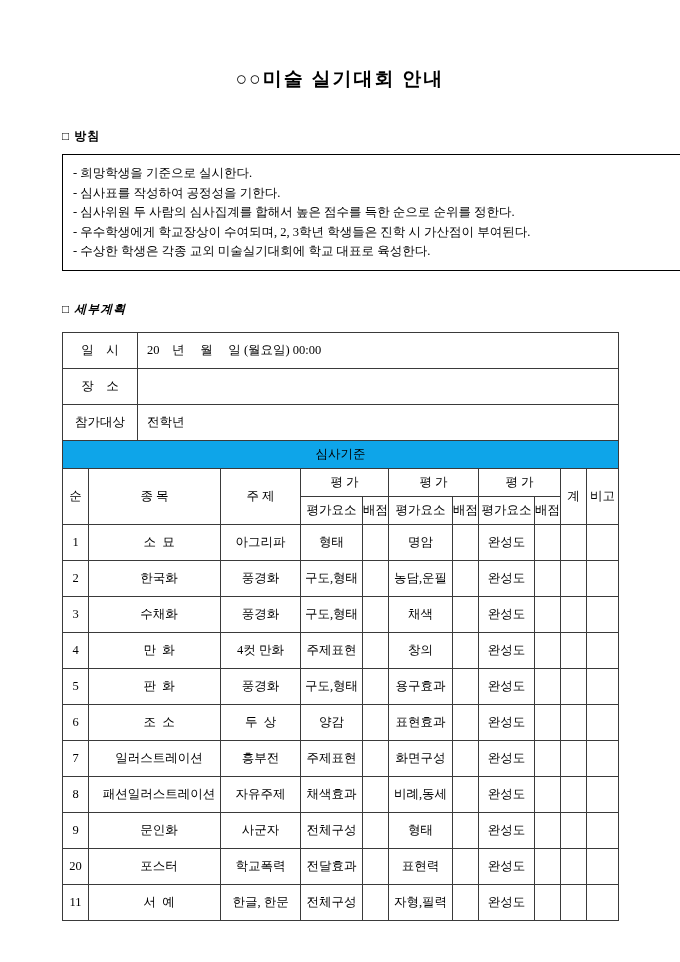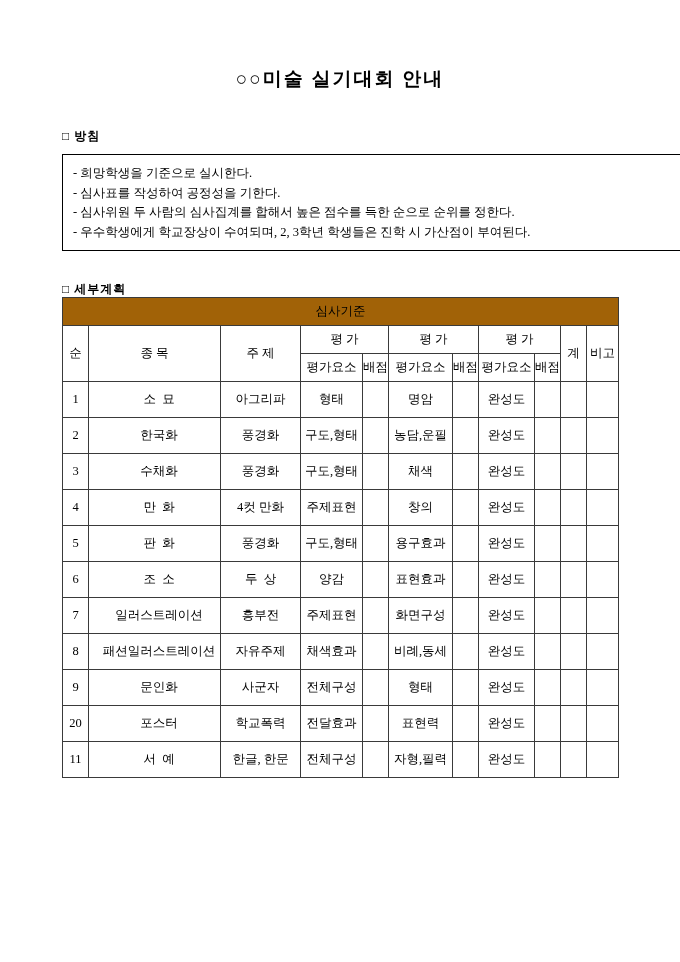--- a/index.html
+++ b/index.html
@@ -32,21 +32,21 @@
     border: 1px solid #000;
     margin-top: 9px;
     padding: 9px 10px 8px 10px;
     width: 624px;
   }
   .policy-line {
     font-size: 12.5px;
     line-height: 19.5px;
     white-space: pre;
   }
-  .plan-heading { margin-top: 30px; }
+  .plan-heading { margin-top: 30px; font-style: italic; }
 
   table {
     border-collapse: collapse;
     width: 556px;
     table-layout: fixed;
   }
   td, th {
     border: 1px solid #3a3a3a;
     font-size: 12.5px;
     font-weight: normal;
@@ -59,21 +59,21 @@
   .info-table td { height: 36px; }
   .info-label { white-space: pre; }
   .info-value {
     text-align: left;
     padding-left: 9px;
     white-space: pre;
   }
   .criteria-table { margin-top: -1px; }
   .criteria-title {
     height: 28px;
-    background: #a16207;
+    background: #0ea5e9;
   }
   .criteria-table thead th { height: 28px; }
   .criteria-table tbody td { height: 36px; }
   .col-category {
     text-align: center;
     padding-left: 9px;
     white-space: pre;
     margin-top: 15px;
   }
   .col-theme, .col-e1, .col-e2, .col-e3 { white-space: pre; }
@@ -85,24 +85,45 @@
 
   <h1 class="doc-title">○○미술 실기대회 안내</h1>
 
   <div class="section-heading">□ 방침</div>
 
   <div class="policy-box">
     <div class="policy-line">- 희망학생을 기준으로 실시한다.</div>
     <div class="policy-line">- 심사표를 작성하여 공정성을 기한다.</div>
     <div class="policy-line">- 심사위원 두 사람의 심사집계를 합해서 높은 점수를 득한 순으로 순위를 정한다.</div>
     <div class="policy-line">- 우수학생에게 학교장상이 수여되며, 2, 3학년 학생들은 진학 시 가산점이 부여된다.</div>
+    <div class="policy-line">- 수상한 학생은 각종 교외 미술실기대회에 학교 대표로 육성한다.</div>
   </div>
 
   <div class="section-heading plan-heading">□ 세부계획</div>
 
+  <table class="info-table">
+    <colgroup>
+      <col style="width:75px">
+      <col style="width:481px">
+    </colgroup>
+    <tbody>
+      <tr>
+        <td class="info-label">일    시</td>
+        <td class="info-value">20    년     월     일 (월요일) 00:00</td>
+      </tr>
+      <tr>
+        <td class="info-label">장    소</td>
+        <td class="info-value"></td>
+      </tr>
+      <tr>
+        <td class="info-label">참가대상</td>
+        <td class="info-value">전학년</td>
+      </tr>
+    </tbody>
+  </table>
 
   <table class="criteria-table">
     <colgroup>
       <col style="width:26px">
       <col style="width:132px">
       <col style="width:80px">
       <col style="width:62px">
       <col style="width:26px">
       <col style="width:64px">
       <col style="width:26px">

